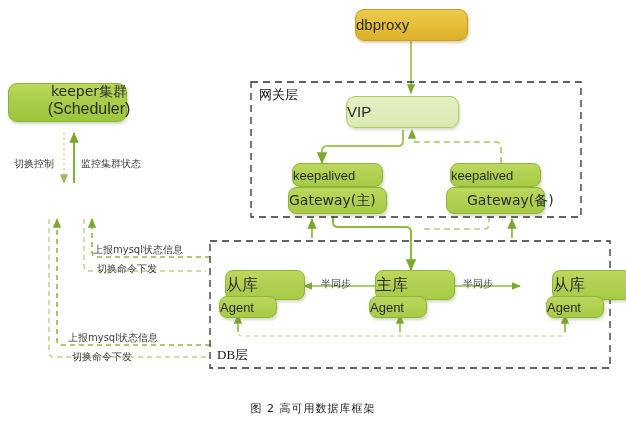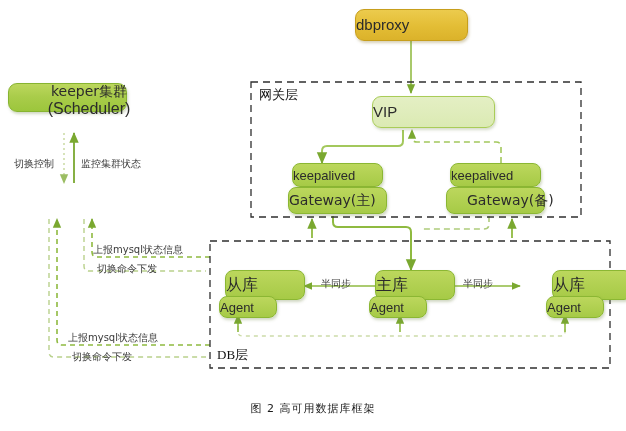--- a/index.html
+++ b/index.html
@@ -134,25 +134,25 @@
     <rect x="210" y="241" width="400" height="127" fill="none" stroke="#2f2f2f" stroke-width="1.3" stroke-dasharray="7,5"></rect>
   </svg>
 
   <div class="group-label cn" style="left:259px; top:86px;">网关层</div>
   <div class="group-label" style="left:217px; top:346px;">DB层</div>
 
   <div class="node node-gold" style="left:355px; top:9px; width:113px; height:32px; font-size:15px;">
     <span>dbproxy</span>
   </div>
 
-  <div class="node node-pale" style="left:372px; top:96px; width:123px; height:32px; font-size:15px;">
+  <div class="node node-pale" style="left:346px; top:96px; width:113px; height:32px; font-size:15px;">
     <span>VIP</span>
   </div>
 
-  <div class="node node-green" style="left:8px; top:83px; width:119px; height:29px; flex-direction:column; font-size:14px; gap:2px;padding-left:43px;">
+  <div class="node node-green" style="left:8px; top:83px; width:119px; height:39px; flex-direction:column; font-size:14px; gap:2px;padding-left:43px;">
     <span class="cn">keeper集群</span>
     <span style="font-size:16px;">(Scheduler)</span>
   </div>
 
 
   <div style="position:absolute; left:288px; top:163px; width:99px; height:54px;">
     <div class="node-sub" style="left:4px; top:0px; width:91px; height:24px; font-size:13px;">
       <span>keepalived</span>
     </div>
     <div class="node-sub" style="left:0px; top:24px; width:99px; height:27px; font-size:14px;">

